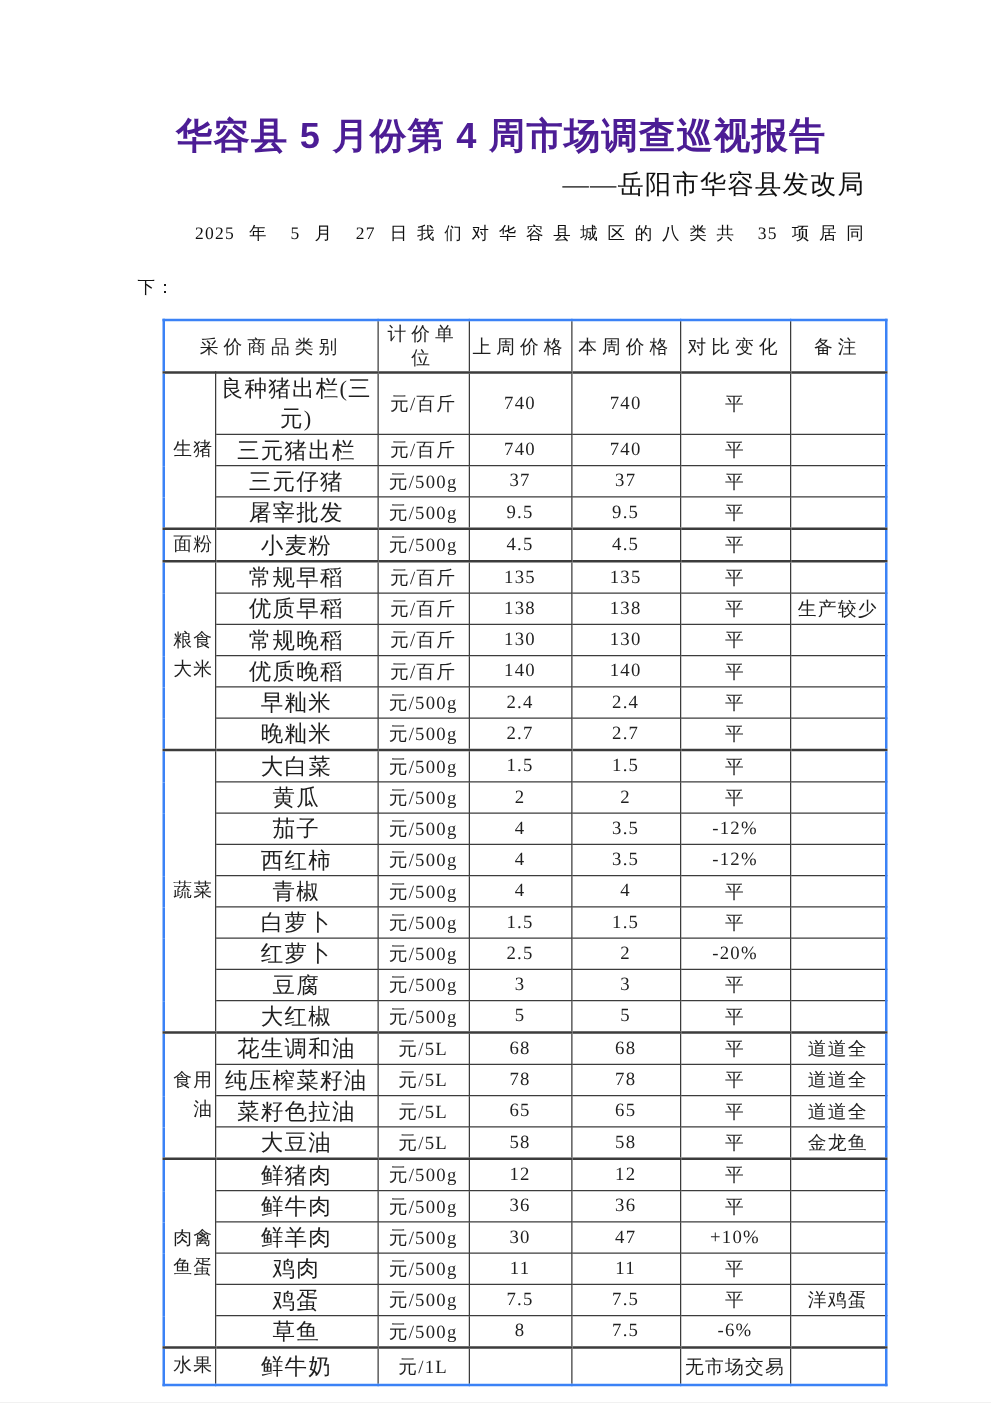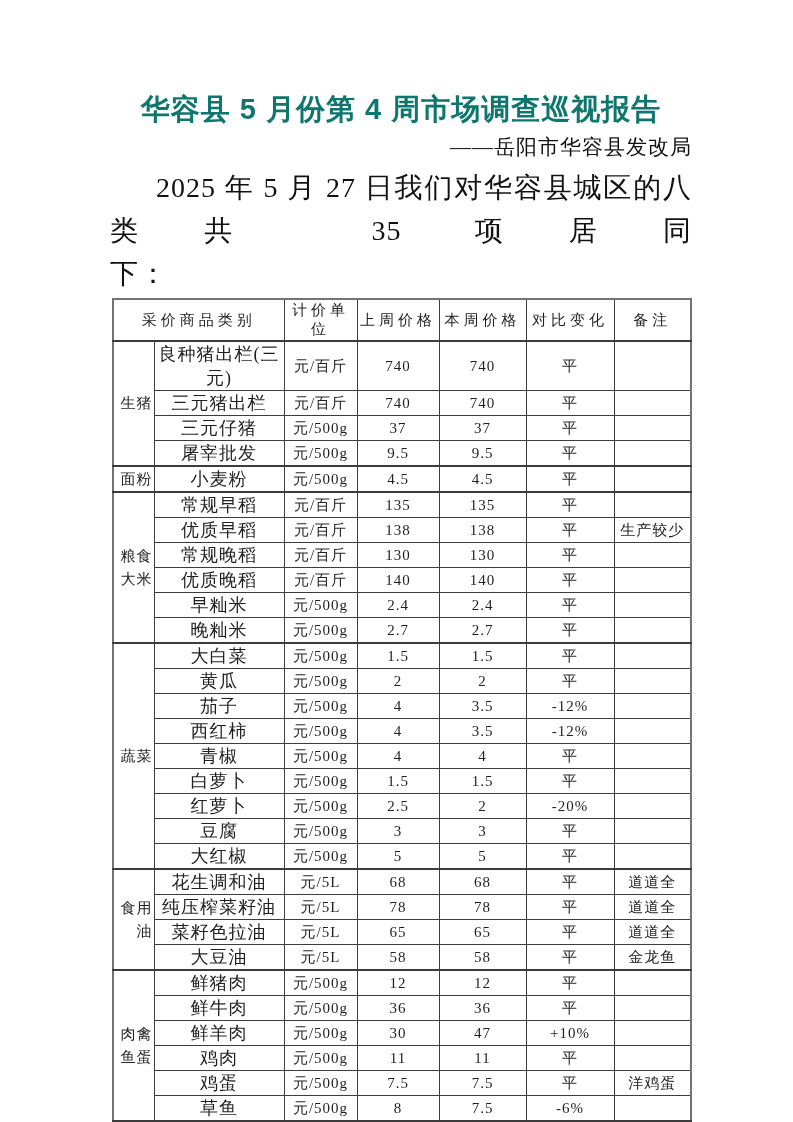--- a/index.html
+++ b/index.html
@@ -14,46 +14,46 @@
   }
   .content { padding: 90px 101px 0 110px; }
 
   .doc-title {
     font-family: "Liberation Sans", sans-serif;
     font-weight: bold;
     font-size: 29px;
     line-height: 38px;
     text-align: center;
     letter-spacing: 1px;
-    color: #0f766e;
+    color: #4c1d95;
     margin: 0;
   }
   .byline {
     margin-top: 4px;
     font-size: 21px;
     line-height: 30px;
     text-align: right;
     letter-spacing: 1px;
   }
-  .intro { margin-top: 4px; font-size: 28px; }
+  .intro { margin-top: 4px; font-size: 14px; }
   .intro-line {
     line-height: 43px;
     letter-spacing: 1px;
     white-space: nowrap;
   }
   .intro-line.justify { text-align: justify; text-align-last: justify; white-space: normal; }
   .intro-line.first { text-indent: 46px; }
 
   .price-table {
     margin-top: 3px;
-    margin-left: 2px;
+    margin-left: 20px;
     border-collapse: collapse;
     table-layout: fixed;
     width: 578px;
-    border: 2px solid #737373;
+    border: 2px solid #3b82f6;
   }
   .price-table th, .price-table td {
     border: 1px solid #3c3c3c;
     text-align: center;
     vertical-align: middle;
     padding: 0 1px;
     color: #1f1f1f;
     overflow: hidden;
   }
   .price-table thead th {

